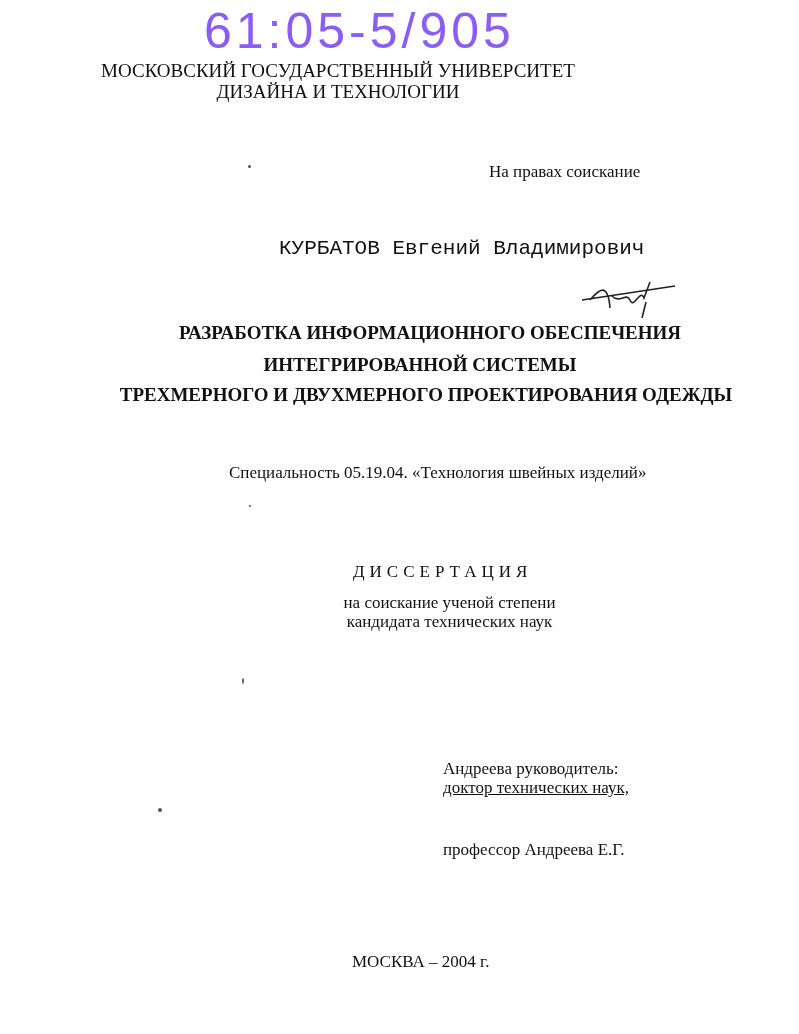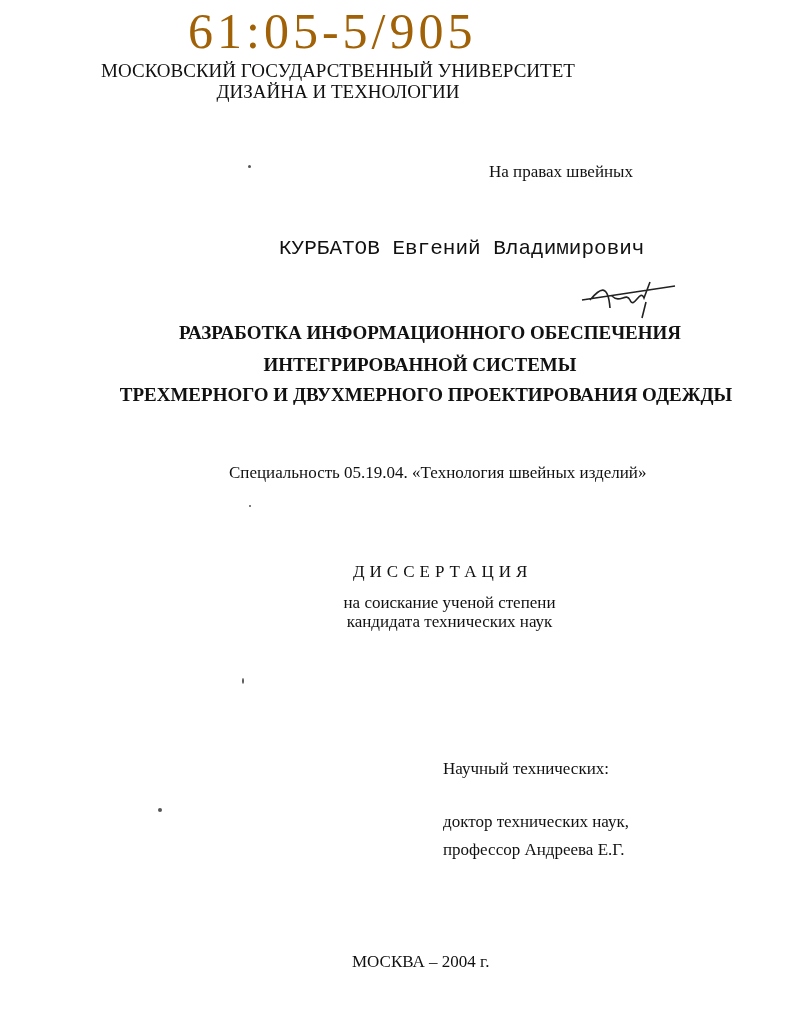--- a/index.html
+++ b/index.html
@@ -1,57 +1,57 @@
 <!DOCTYPE html>
 <html><head>
   <meta charset="utf-8">
   <style>
     html, body { margin:0; padding:0; background:#fff; }
     body { width:799px; height:1034px; position:relative; overflow:hidden; font-family:"Liberation Serif", serif; color:#111; }
     .abs { position:absolute; white-space:nowrap; }
-    .hand { font-family:Liberation Serif, serif; font-weight:300; font-size:50px; letter-spacing:4px; color:#a16207; left:188px; top:2px; }
+    .hand { font-family:Liberation Sans, sans-serif; font-weight:300; font-size:50px; letter-spacing:4px; color:#8b5cf6; left:204px; top:2px; }
     .univ { font-size:19px; left:0; width:676px; text-align:center;font-family:Liberation Serif, serif; }
     .right1 { font-size:17px; left:489px; top:162px; }
     .author { font-size:21px; left:279px; top:237px;font-family:Liberation Mono, monospace; }
     .title { font-weight:bold; font-size:19px; left:0; width:860px; text-align:center; }
     .spec { font-size:17px; left:229px; top:463px;text-align:right; }
     .diss { font-size:17px; letter-spacing:5px; left:353px; top:562px; }
     .sub { font-size:17px; left:0; width:899px; text-align:center; }
     .sup { font-size:17px; left:443px; }
     .city { font-size:17px; left:352px; top:952px; }
     .dot { position:absolute; background:#555; border-radius:50%; }
   </style>
 </head>
 <body>
 
 <div class="abs hand">61:05-5/905</div>
 
 <div class="abs univ" style="top:60px;">МОСКОВСКИЙ ГОСУДАРСТВЕННЫЙ УНИВЕРСИТЕТ</div>
 <div class="abs univ" style="top:81px;">ДИЗАЙНА И ТЕХНОЛОГИИ</div>
 
-<div class="abs right1">На правах швейных</div>
+<div class="abs right1">На правах соискание</div>
 
 <div class="abs author">КУРБАТОВ Евгений Владимирович</div>
 
 <svg class="abs" style="left:580px;top:278px;" width="100" height="45">
   <path d="M2 22 L95 8 M10 22 C20 10, 28 5, 30 30 M32 18 C40 26, 46 14, 50 22 C54 32, 60 10, 64 20 L70 4 M62 40 L66 24" stroke="#222" stroke-width="1.6" fill="none"></path>
 </svg>
 
 <div class="abs title" style="top:322px;">РАЗРАБОТКА ИНФОРМАЦИОННОГО ОБЕСПЕЧЕНИЯ</div>
 <div class="abs title" style="top:354px;width:840px;">ИНТЕГРИРОВАННОЙ СИСТЕМЫ</div>
 <div class="abs title" style="top:384px;width:852px;">ТРЕХМЕРНОГО И ДВУХМЕРНОГО ПРОЕКТИРОВАНИЯ ОДЕЖДЫ</div>
 
 <div class="abs spec">Специальность 05.19.04. «Технология швейных изделий»</div>
 
 <div class="abs diss">ДИССЕРТАЦИЯ</div>
 <div class="abs sub" style="top:593px;">на соискание ученой степени</div>
 <div class="abs sub" style="top:612px;">кандидата технических наук</div>
 
-<div class="abs sup" style="top:759px;">Научный технических:</div>
-<div class="abs sup" style="top:812px;">доктор технических наук,</div>
+<div class="abs sup" style="top:759px;">Андреева руководитель:</div>
+<div class="abs sup" style="top:778px;text-decoration:underline;">доктор технических наук,</div>
 <div class="abs sup" style="top:800px;margin-top:40px;">профессор Андреева Е.Г.</div>
 
 <div class="abs city">МОСКВА – 2004 г.</div>
 
 <div class="dot" style="left:248px;top:165px;width:3px;height:3px;"></div>
 <div class="dot" style="left:158px;top:808px;width:4px;height:4px;"></div>
 <div class="dot" style="left:249px;top:505px;width:2px;height:2px;"></div>
 <div class="dot" style="left:242px;top:678px;width:2px;height:6px;"></div>
 
 </body></html>

